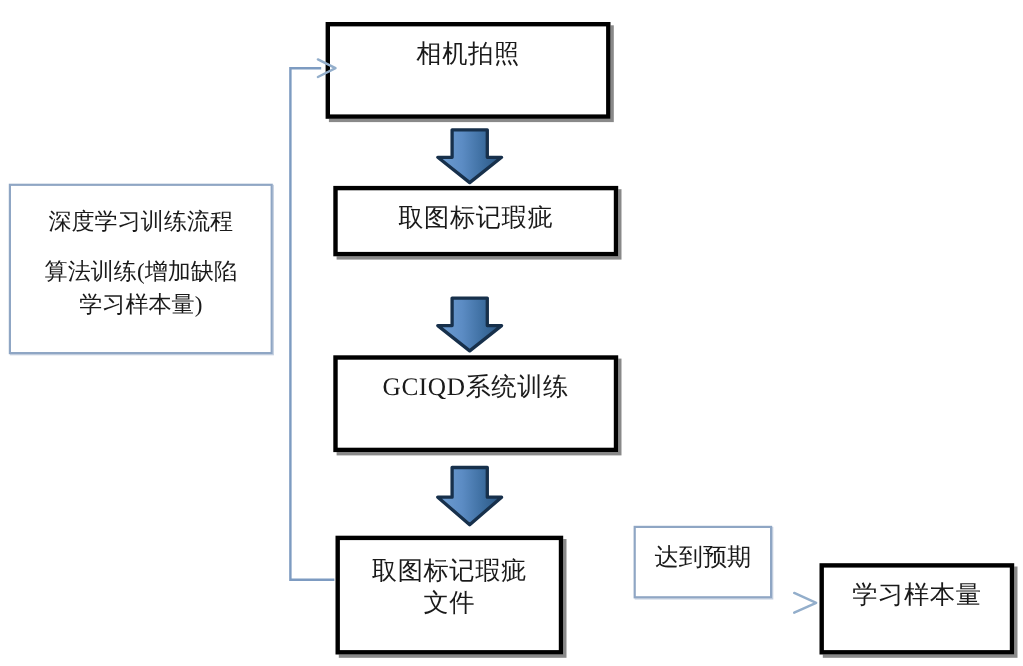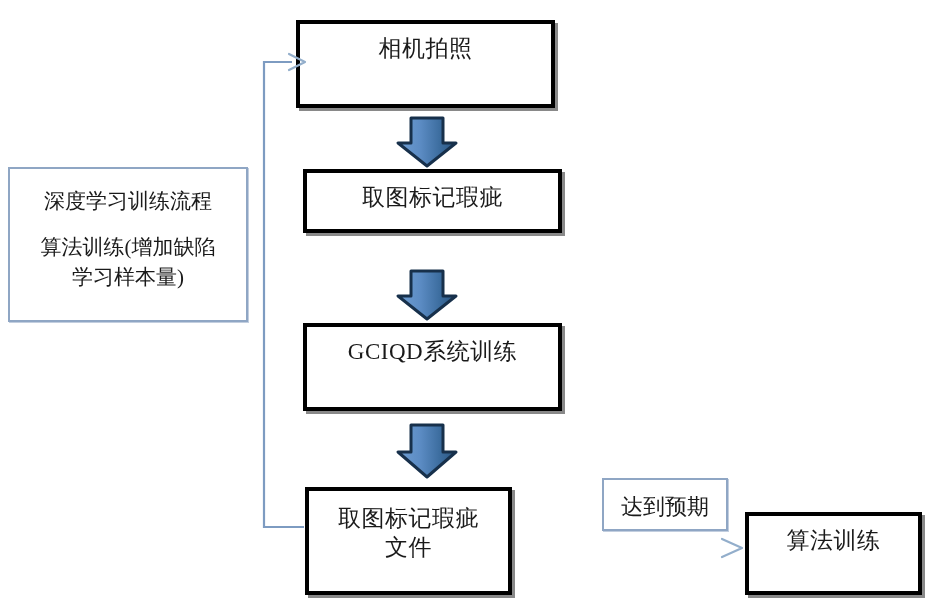--- a/index.html
+++ b/index.html
@@ -105,26 +105,26 @@
 
   <div class="proc-box" style="left:303px; top:323px; width:259px; height:88px;padding-left:20px;">
     <div class="proc-label top-aligned">GCIQD系统训练</div>
   </div>
 
   <div class="proc-box" style="left:305px; top:487px; width:207px; height:108px;">
     <div class="proc-label mid-aligned">取图标记瑕疵
 文件</div>
   </div>
 
-  <div class="thin-box" style="left:602px; top:478px; width:126px; height:53px;">
+  <div class="thin-box" style="left:576px; top:478px; width:126px; height:66px;">
     <div class="thin-label" style="top:11px;">达到预期</div>
   </div>
 
   <div class="proc-box" style="left:745px; top:512px; width:177px; height:83px;">
-    <div class="proc-label top-aligned">算法训练</div>
+    <div class="proc-label top-aligned">学习样本量</div>
   </div>
 
   <svg id="overlay" viewBox="0 0 930 605" xmlns="http://www.w3.org/2000/svg">
     <defs>
       <linearGradient id="blockArrowGrad" x1="0" y1="0" x2="1" y2="0">
         <stop offset="0%" stop-color="#6f9ed2"></stop>
         <stop offset="38%" stop-color="#5c8cc4"></stop>
         <stop offset="72%" stop-color="#3c6d9f"></stop>
         <stop offset="100%" stop-color="#2b557f"></stop>
       </linearGradient>

